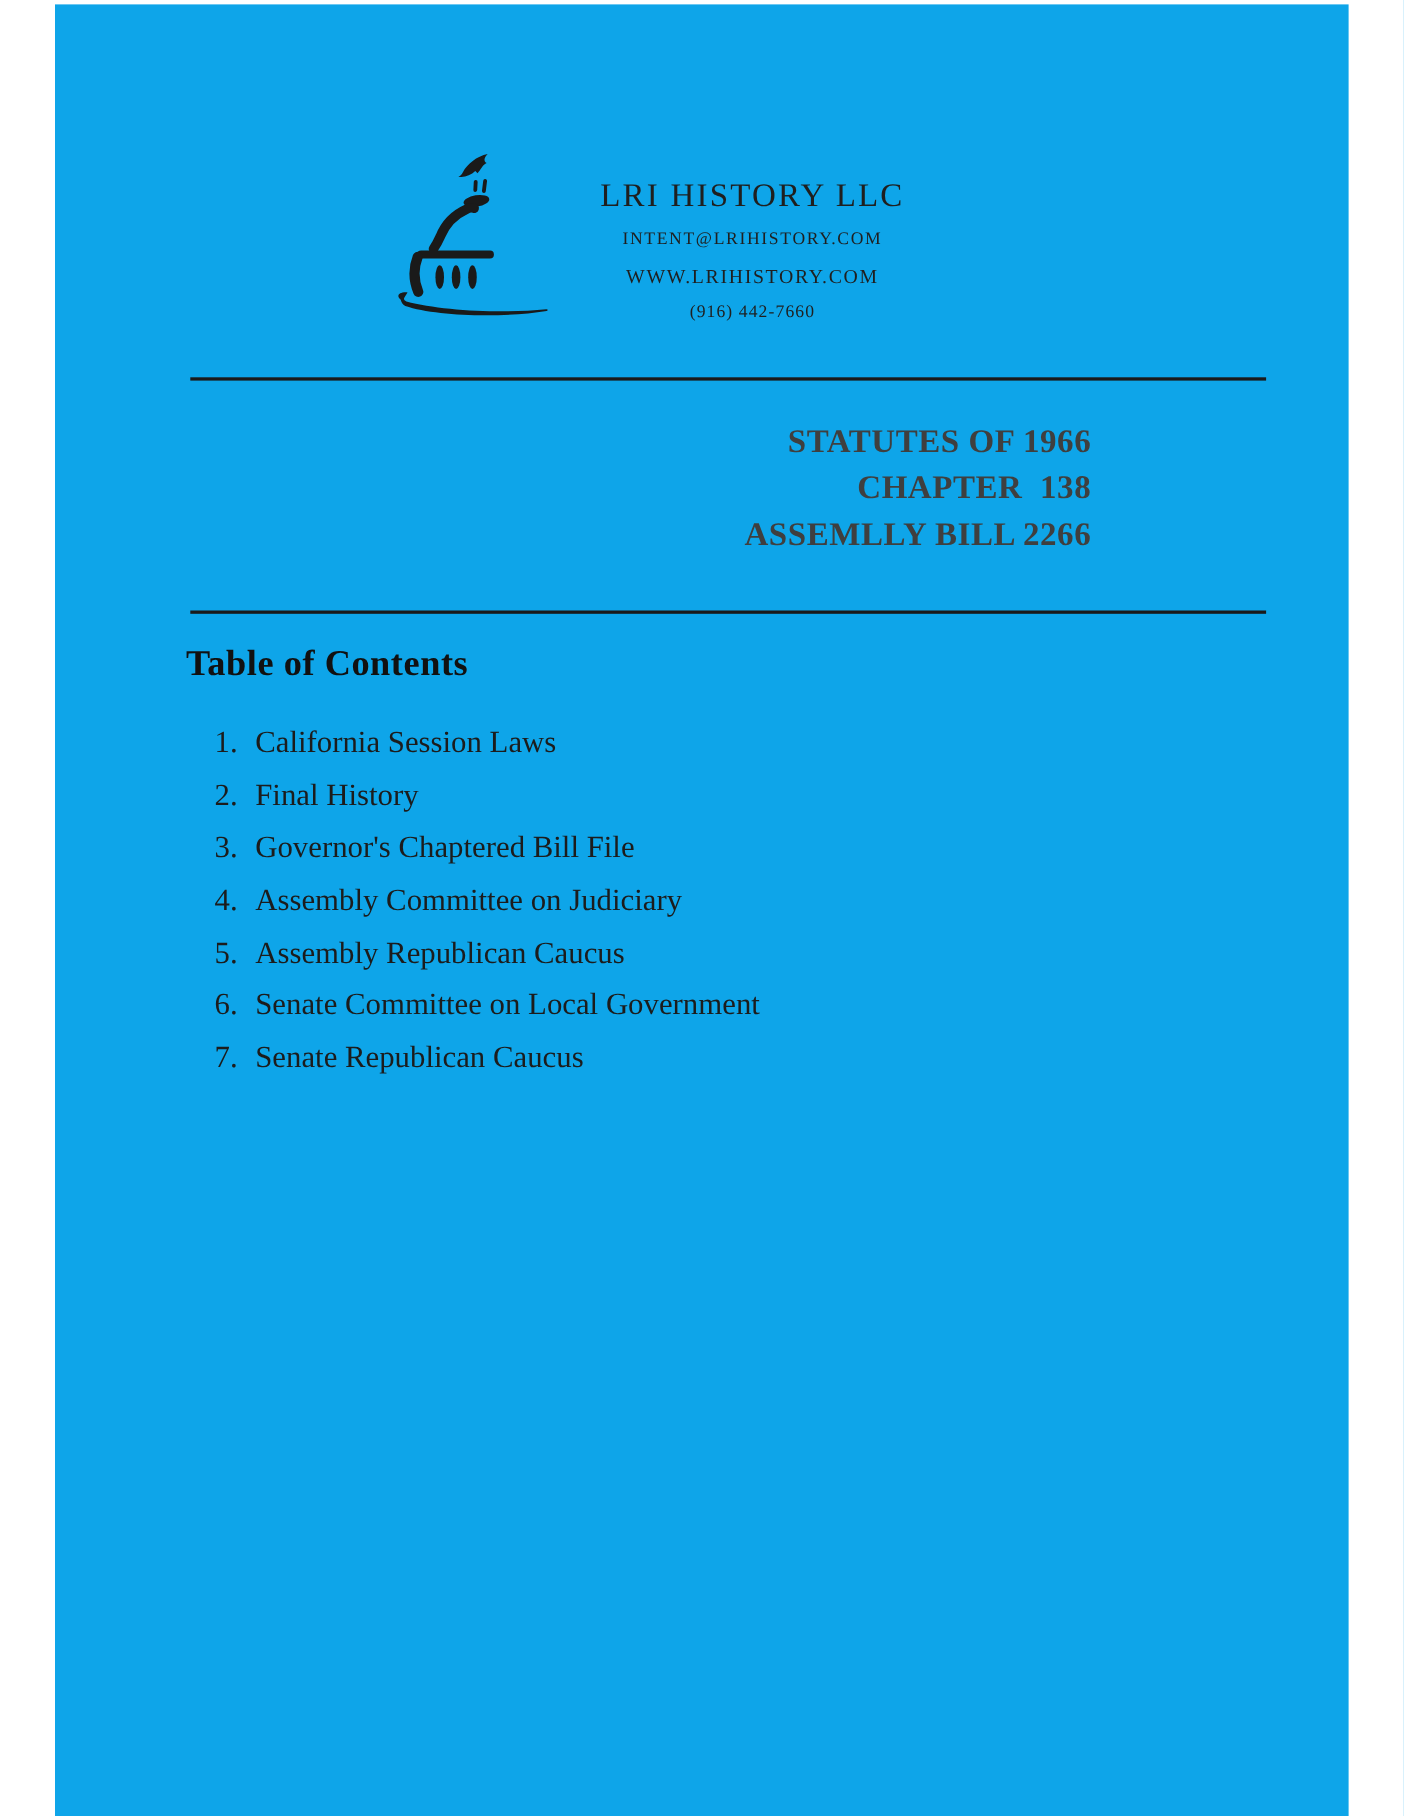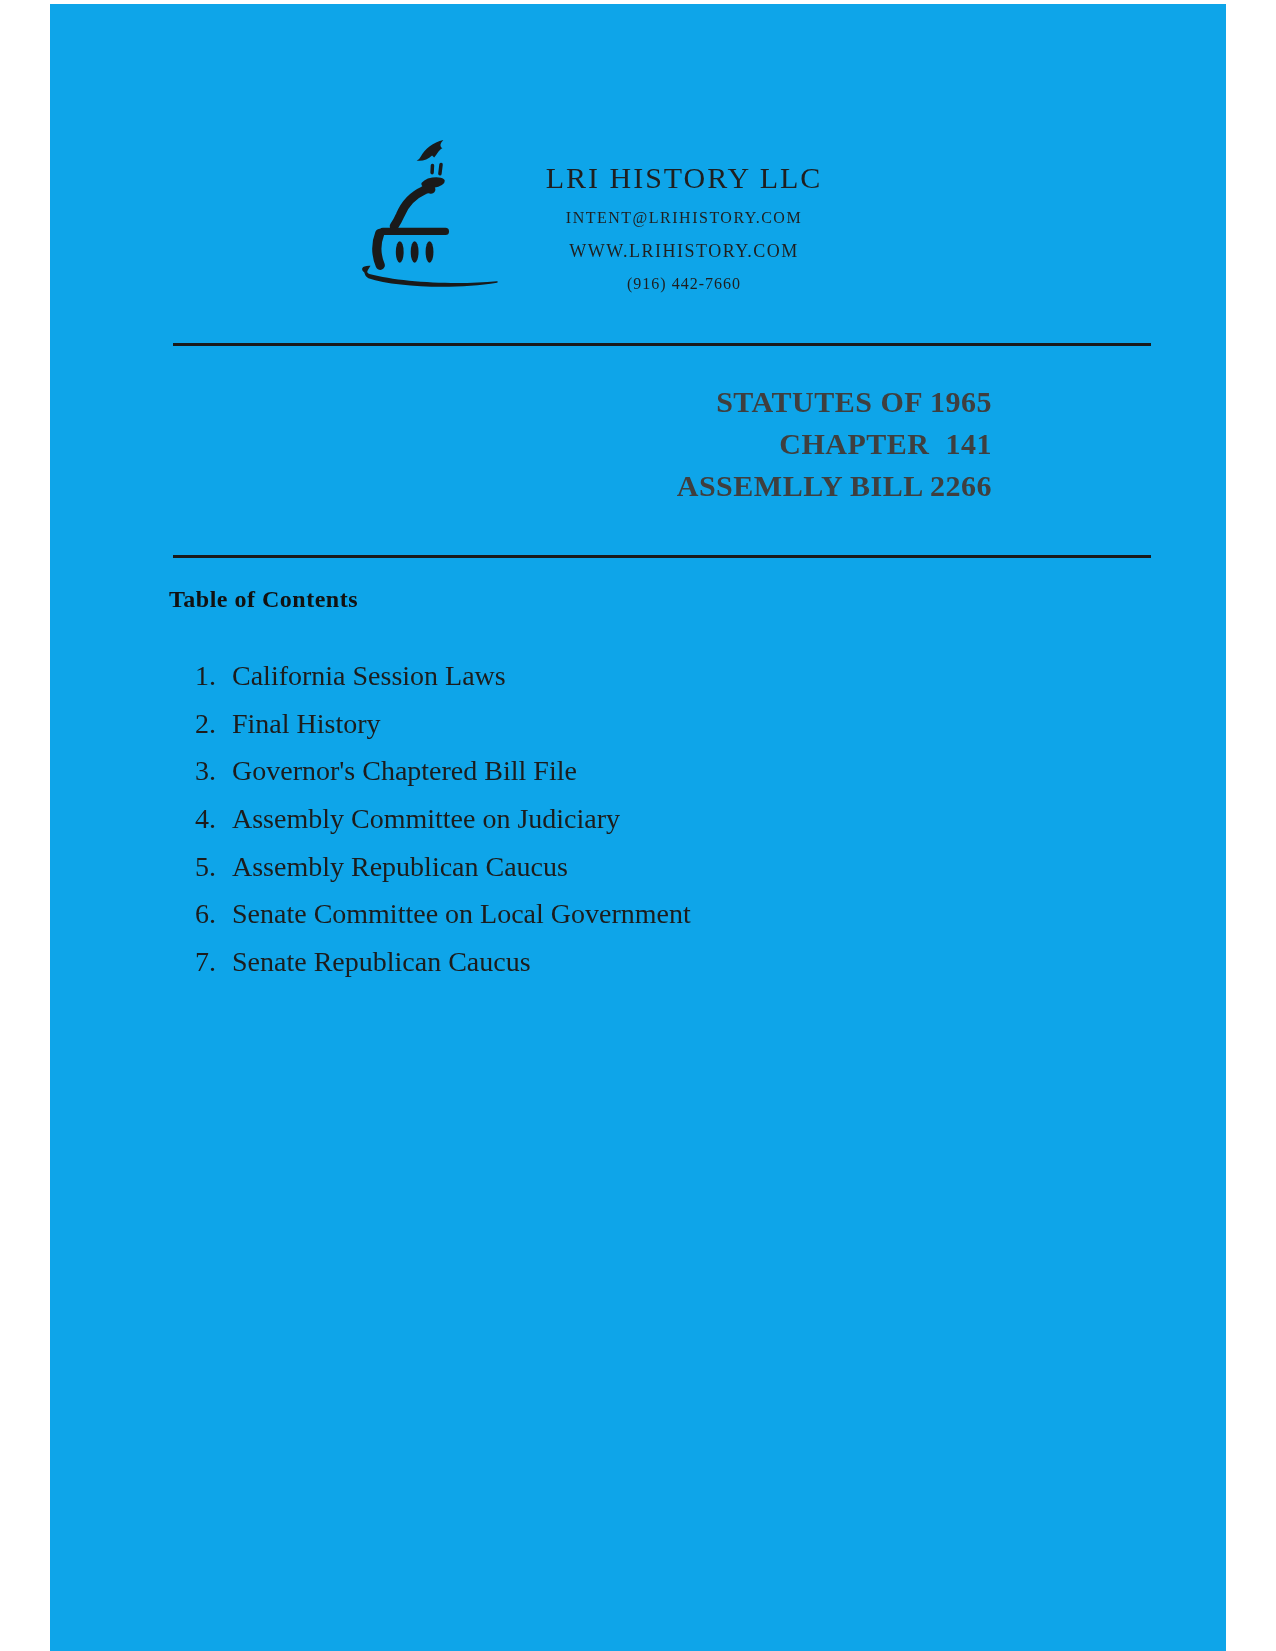--- a/index.html
+++ b/index.html
@@ -75,21 +75,21 @@
     font-size:30px;
     line-height:42px;
     letter-spacing:0.5px;
     color:#3f3f3f;
   }
   .title-line { white-space:pre; }
   .toc-heading {
     position:absolute;
     left:119px;
     top:582px;
-    font-size:24px;
+    font-size:33px;
     font-weight:bold;
     letter-spacing:0.5px;
     color:#111111;
     white-space:nowrap;
   }
   .toc-list {
     position:absolute;
     left:145px;
     top:655px;
   }
@@ -136,22 +136,22 @@
   <div class="company">
     <div class="company-name">LRI HISTORY LLC</div>
     <div class="company-email">INTENT@LRIHISTORY.COM</div>
     <div class="company-web">WWW.LRIHISTORY.COM</div>
     <div class="company-phone">(916) 442-7660</div>
   </div>
 
   <div class="rule rule-top"></div>
 
   <div class="title-block">
-    <div class="title-line">STATUTES OF 1965</div>
-    <div class="title-line">CHAPTER  141</div>
+    <div class="title-line">STATUTES OF 1966</div>
+    <div class="title-line">CHAPTER  138</div>
     <div class="title-line">ASSEMLLY BILL 2266</div>
   </div>
 
   <div class="rule rule-bottom"></div>
 
   <div class="toc-heading">Table of Contents</div>
 
   <div class="toc-list">
     <div class="toc-row">
       <span class="toc-num">1.</span>

